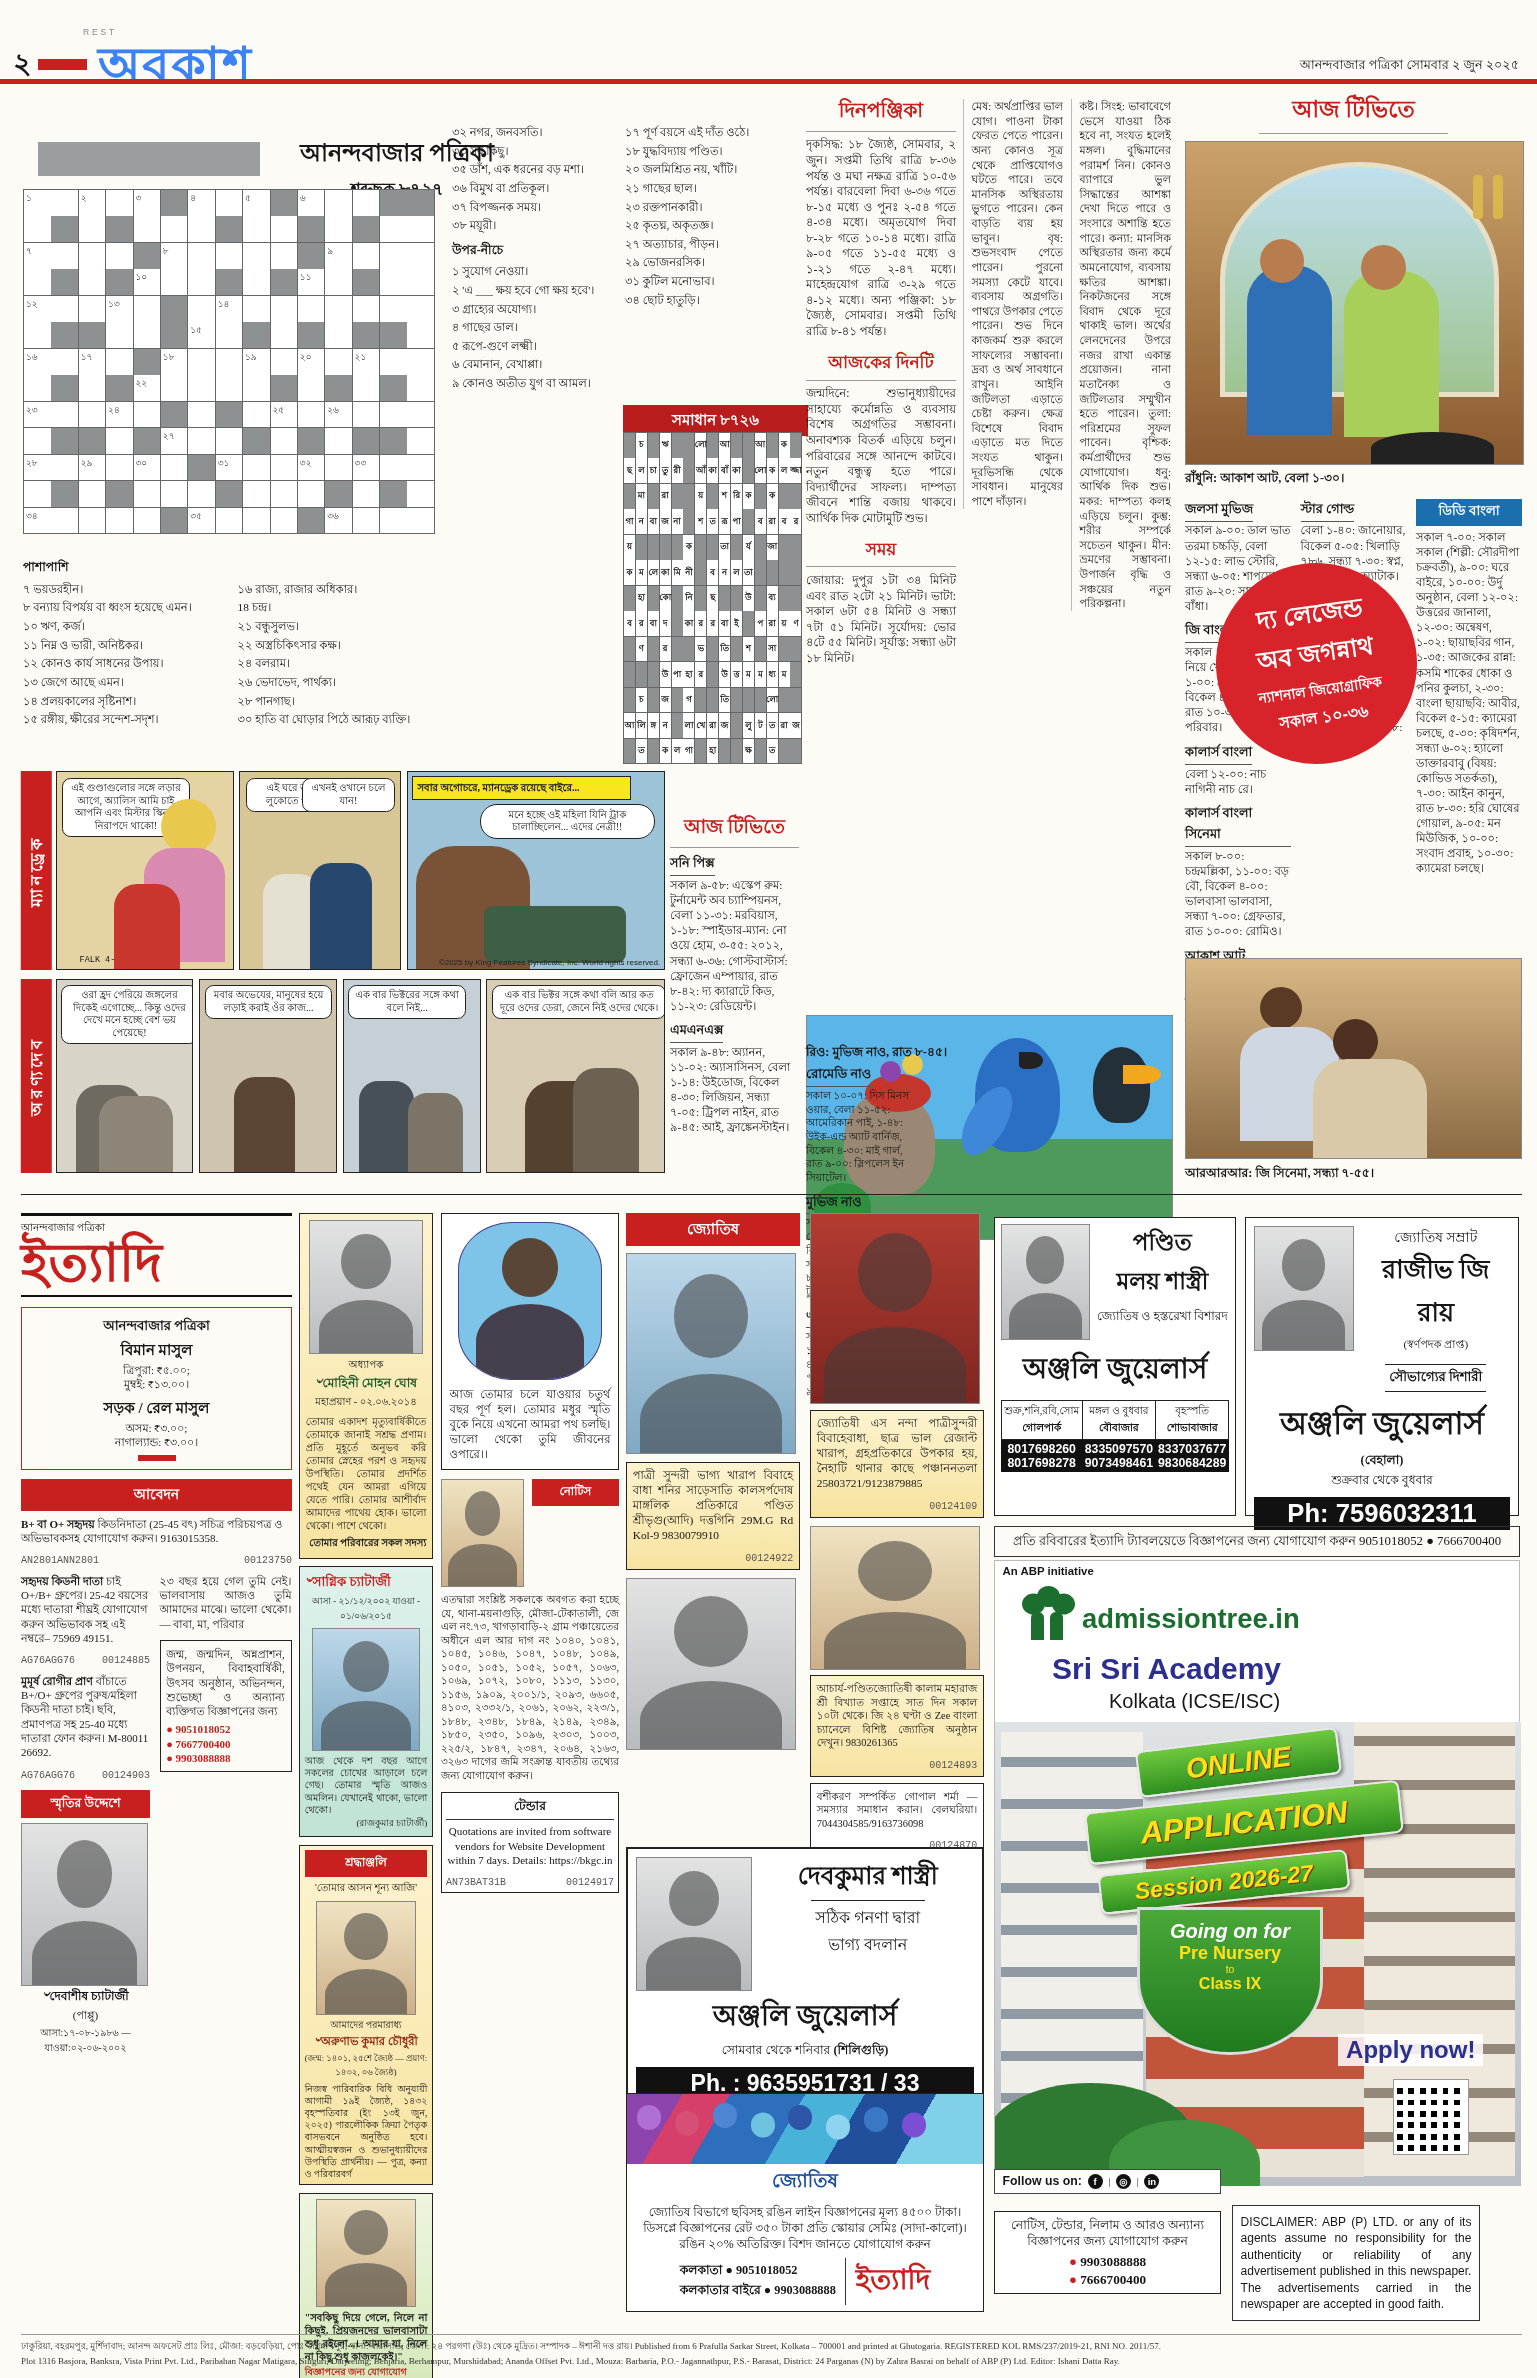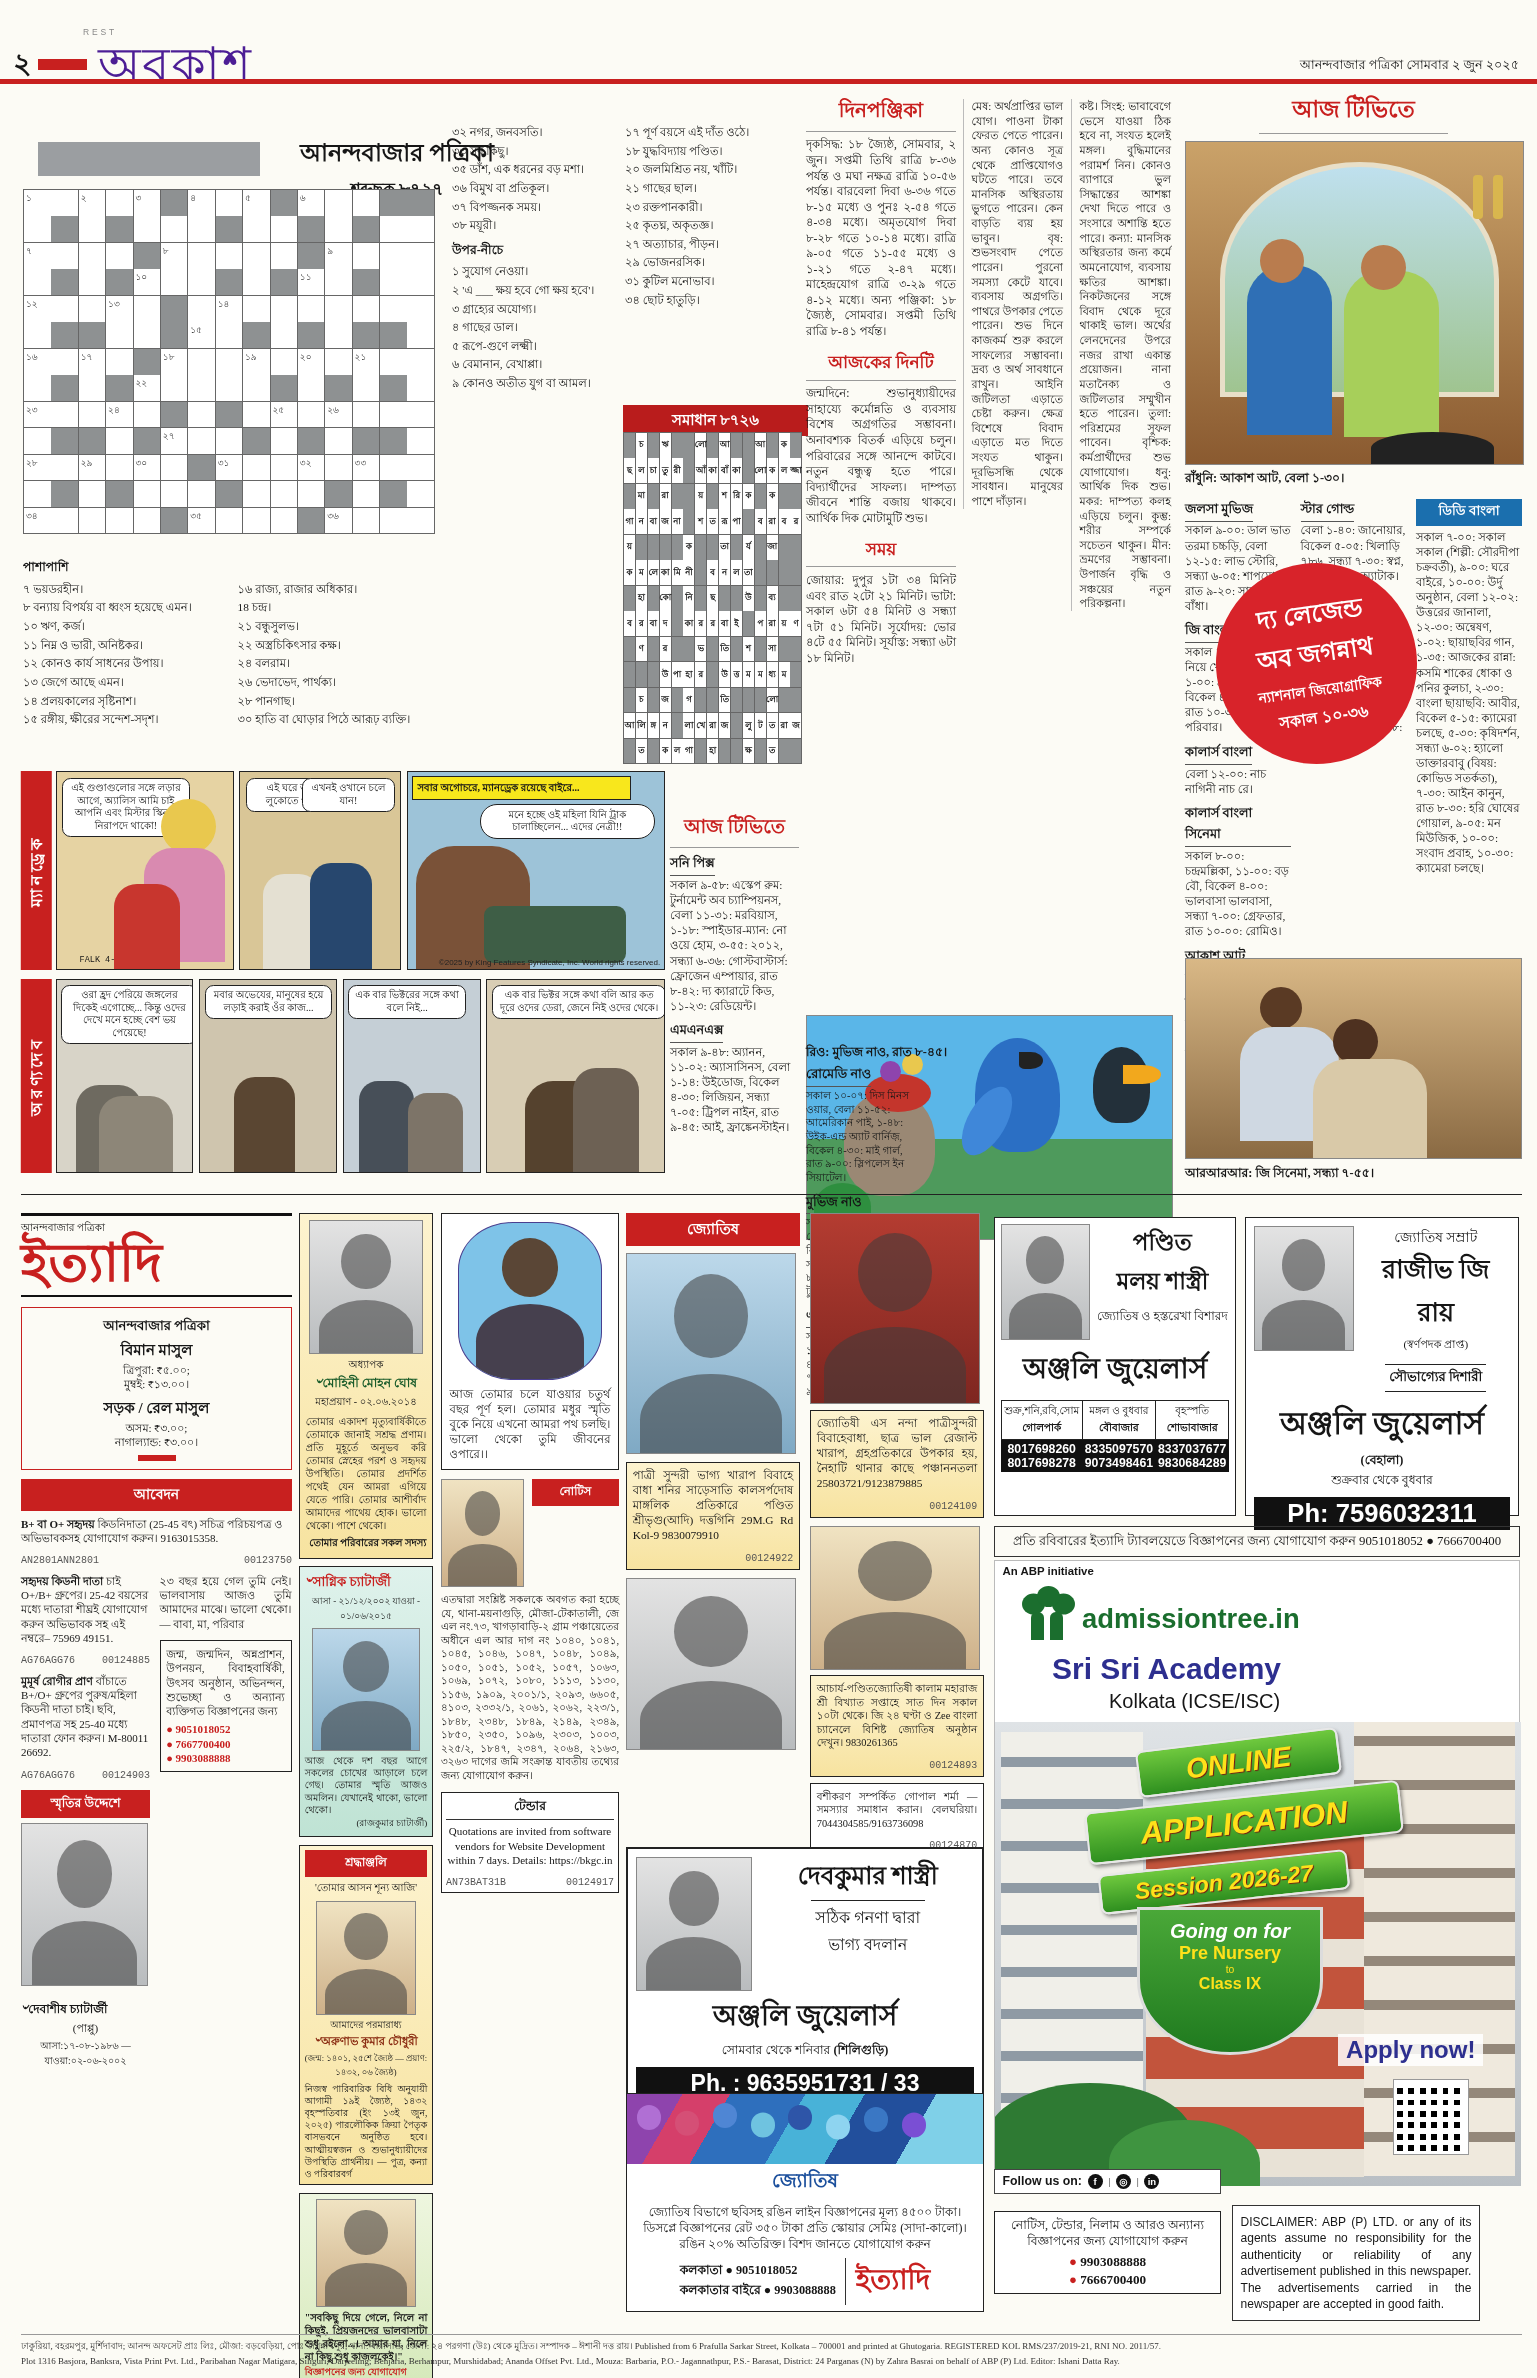--- a/index.html
+++ b/index.html
@@ -2,21 +2,21 @@
 <html style="font-size:15px"><head>
 <meta charset="utf-8">
 <style>
   html,body{margin:0;padding:0;background:#dededa}
   #page{position:relative;width:1538px;height:2378px;background:#fcfbf5;font-family:"Liberation Serif",serif;color:#161616;overflow:hidden}
   .abs{position:absolute;box-sizing:border-box}
   .just{text-align:justify}
   .sans{font-family:"Liberation Sans",sans-serif}
   
   .rule-red{background:#c8201f;height:4.7px}
-  .masthead{color:#4c1d95;font-weight:normal;letter-spacing:1.9px}
+  .masthead{color:#3b82f6;font-weight:bold;letter-spacing:1.9px}
   .redhead{color:#c8201f;font-weight:bold;text-align:center;border-bottom:1.9px solid #9a9a9a;padding-bottom:2.8px;font-size:20px}
   .boxhead{background:#c8201f;color:#fff;font-weight:bold;text-align:center;font-family:"Liberation Sans",sans-serif;padding:3.8px 1.9px;font-size:14px}
   .bluehead{background:#1b6fae;color:#fff;font-weight:bold;text-align:center;font-family:"Liberation Sans",sans-serif;padding:2.8px 1.9px;font-size:13.2px}
   
   .xgrid{display:grid;background:#666;border:1.9px solid #666;gap:0.9px}
   .xgrid .cell{background:#fff;position:relative}
   .xgrid .cell.blk{background:#8e9192}
   .num-grid{grid-template-columns:repeat(15,26.5px);grid-auto-rows:25.6px}
   .num-grid .cell{font-size:9px;padding:0.9px 0 0 1.9px;color:#333;font-family:"Liberation Sans",sans-serif}
   .sol-grid{grid-template-columns:repeat(15,11px);grid-auto-rows:24.6px}
@@ -742,21 +742,21 @@
             <span>AG76AGG76</span>
             <span>00124885</span>
           </div>
         <p class="smallp" style="margin-top:7.6px"><b>মুমূর্ষ রোগীর প্রাণ</b> <span>বাঁচাতে B+/O+ গ্রুপের পুরুষ/মহিলা কিডনী দাতা চাই। ছবি, প্রমাণপত্র সহ 25-40 মধ্যে দাতারা ফোন করুন। M-80011 26692.</span></p>
         <div class="adcode">
             <span>AG76AGG76</span>
             <span>00124903</span>
           </div>
         <div class="boxhead" style="margin-top:9.5px;font-size:12.3px">স্মৃতির উদ্দেশে</div>
         <div class="ph portrait p-gray" style="width:125px;height:161px;margin-top:5.7px"></div>
-        <div style="text-align:left;font-weight:bold;font-size:12px;margin-top:14px">৺দেবাশীষ চ্যাটার্জী</div>
+        <div style="text-align:center;font-weight:bold;font-size:12px;margin-top:1px">৺দেবাশীষ চ্যাটার্জী</div>
         <div style="text-align:center;font-size:11px">(পাপ্পু)</div>
         <div style="text-align:center;font-size:9.5px">আসা:১৭-০৮-১৯৮৬ — যাওয়া:০২-০৬-২০০২</div>
       </div>
       <div style="width:132px">
         <p class="smallp just">২৩ বছর হয়ে গেল তুমি নেই। ভালবাসায় আজও তুমি আমাদের মাঝে। ভালো থেকো। — বাবা, মা, পরিবার</p>
         <div style="border:1.4px solid #222;margin-top:9.5px;padding:5.7px">
           <p class="smallp just">জন্ম, জন্মদিন, অন্নপ্রাশন, উপনয়ন, বিবাহবার্ষিকী, উৎসব অনুষ্ঠান, অভিনন্দন, শুভেচ্ছা ও অন্যান্য ব্যক্তিগত বিজ্ঞাপনের জন্য</p>
           <p class="smallp phone-red" style="margin-top:3.8px">● <span>9051018052</span></p>
           <p class="smallp phone-red">● <span>7667700400</span></p>
           <p class="smallp phone-red">● <span>9903088888</span></p>

